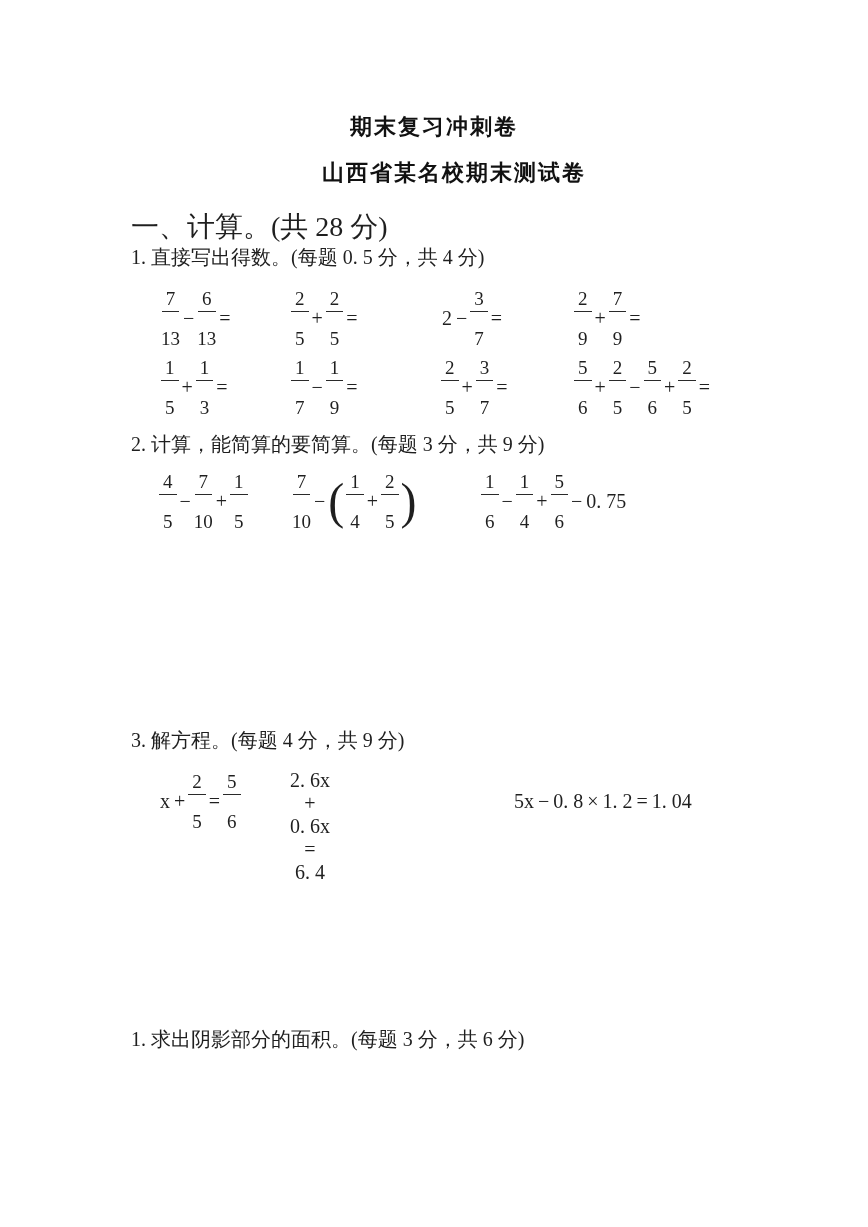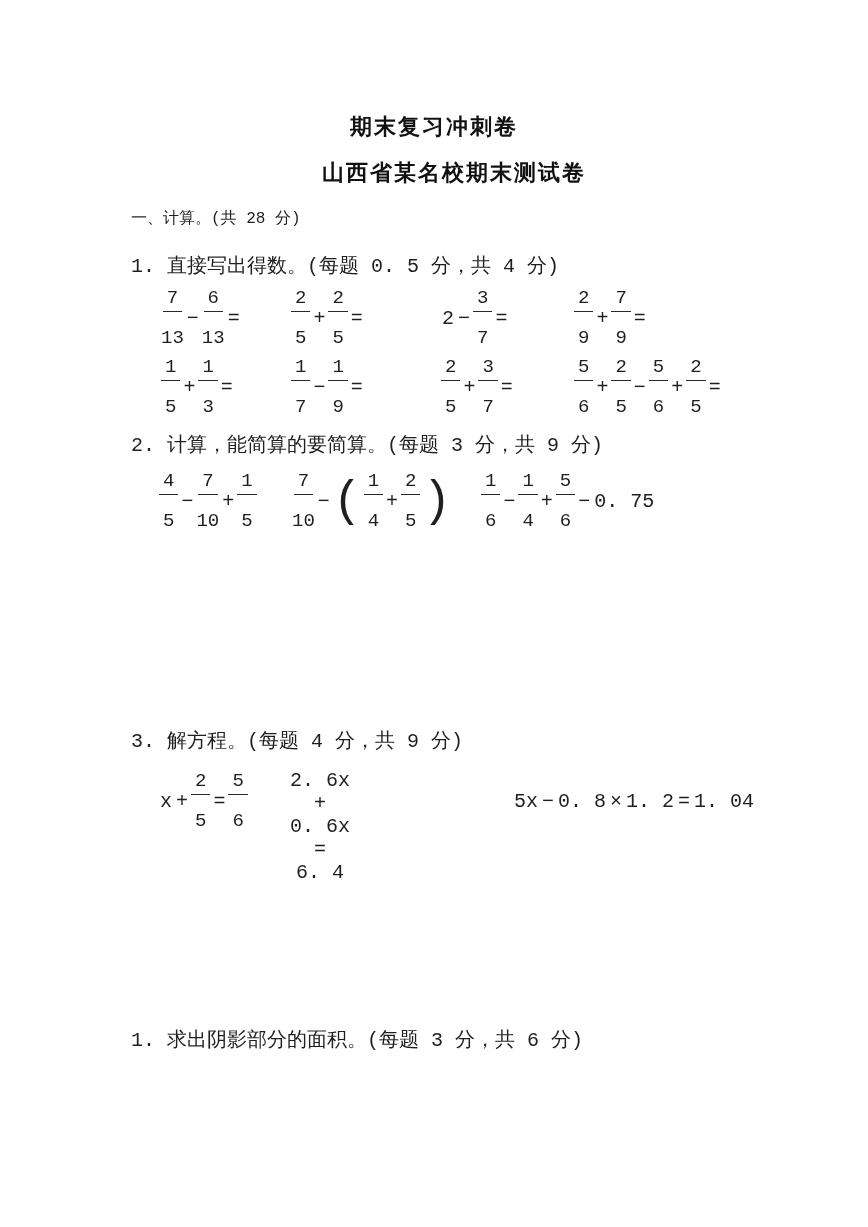--- a/index.html
+++ b/index.html
@@ -1,36 +1,36 @@
 <!DOCTYPE html>
 <html><head>
 <meta charset="utf-8">
 <style>
   html,body{margin:0;padding:0;background:#ffffff;}
   .page{
     position:relative;
     width:868px;height:1227px;
     background:#ffffff;
     color:#1f1f1f;
-    font-family:Liberation Mono, monospace;
+    font-family:Liberation Serif, serif;
     overflow:hidden;
   }
   .title, .subtitle{
     position:absolute;left:0;width:100%;
     text-align:center;
     font-weight:bold;
     font-size:22px;
     letter-spacing:2px;
     color:#111;
   }
   .title{top:112px;}
   .subtitle{top:158px;margin-left:20px;}
   .sec-heading{
     position:absolute;left:131px;top:208px;
-    font-size:16px;
+    font-size:28px;
   }
   .q-label{
     position:absolute;left:131px;
     font-size:20px;
   }
   .math-row{
     position:absolute;left:0;width:100%;height:54px;
   }
   .math-row-tall{height:64px;}
   .m-item{
@@ -58,21 +58,21 @@
 </head>
 <body>
 
 <div class="page">
 
   <div class="title">期末复习冲刺卷</div>
   <div class="subtitle">山西省某名校期末测试卷</div>
 
   <div class="sec-heading">一、计算。(共 28 分)</div>
 
-  <div class="q-label" style="top:252px">1. 直接写出得数。(每题 0. 5 分，共 4 分)</div>
+  <div class="q-label" style="top:244px">1. 直接写出得数。(每题 0. 5 分，共 4 分)</div>
   <div class="math-row" style="top:291px">
       <span class="m-item" style="left: 160px;">
         <span class="frac">
           <span class="num">7</span>
           <span class="den">13</span>
         </span>
         <span class="tok">−</span>
         <span class="frac">
           <span class="num">6</span>
           <span class="den">13</span>

